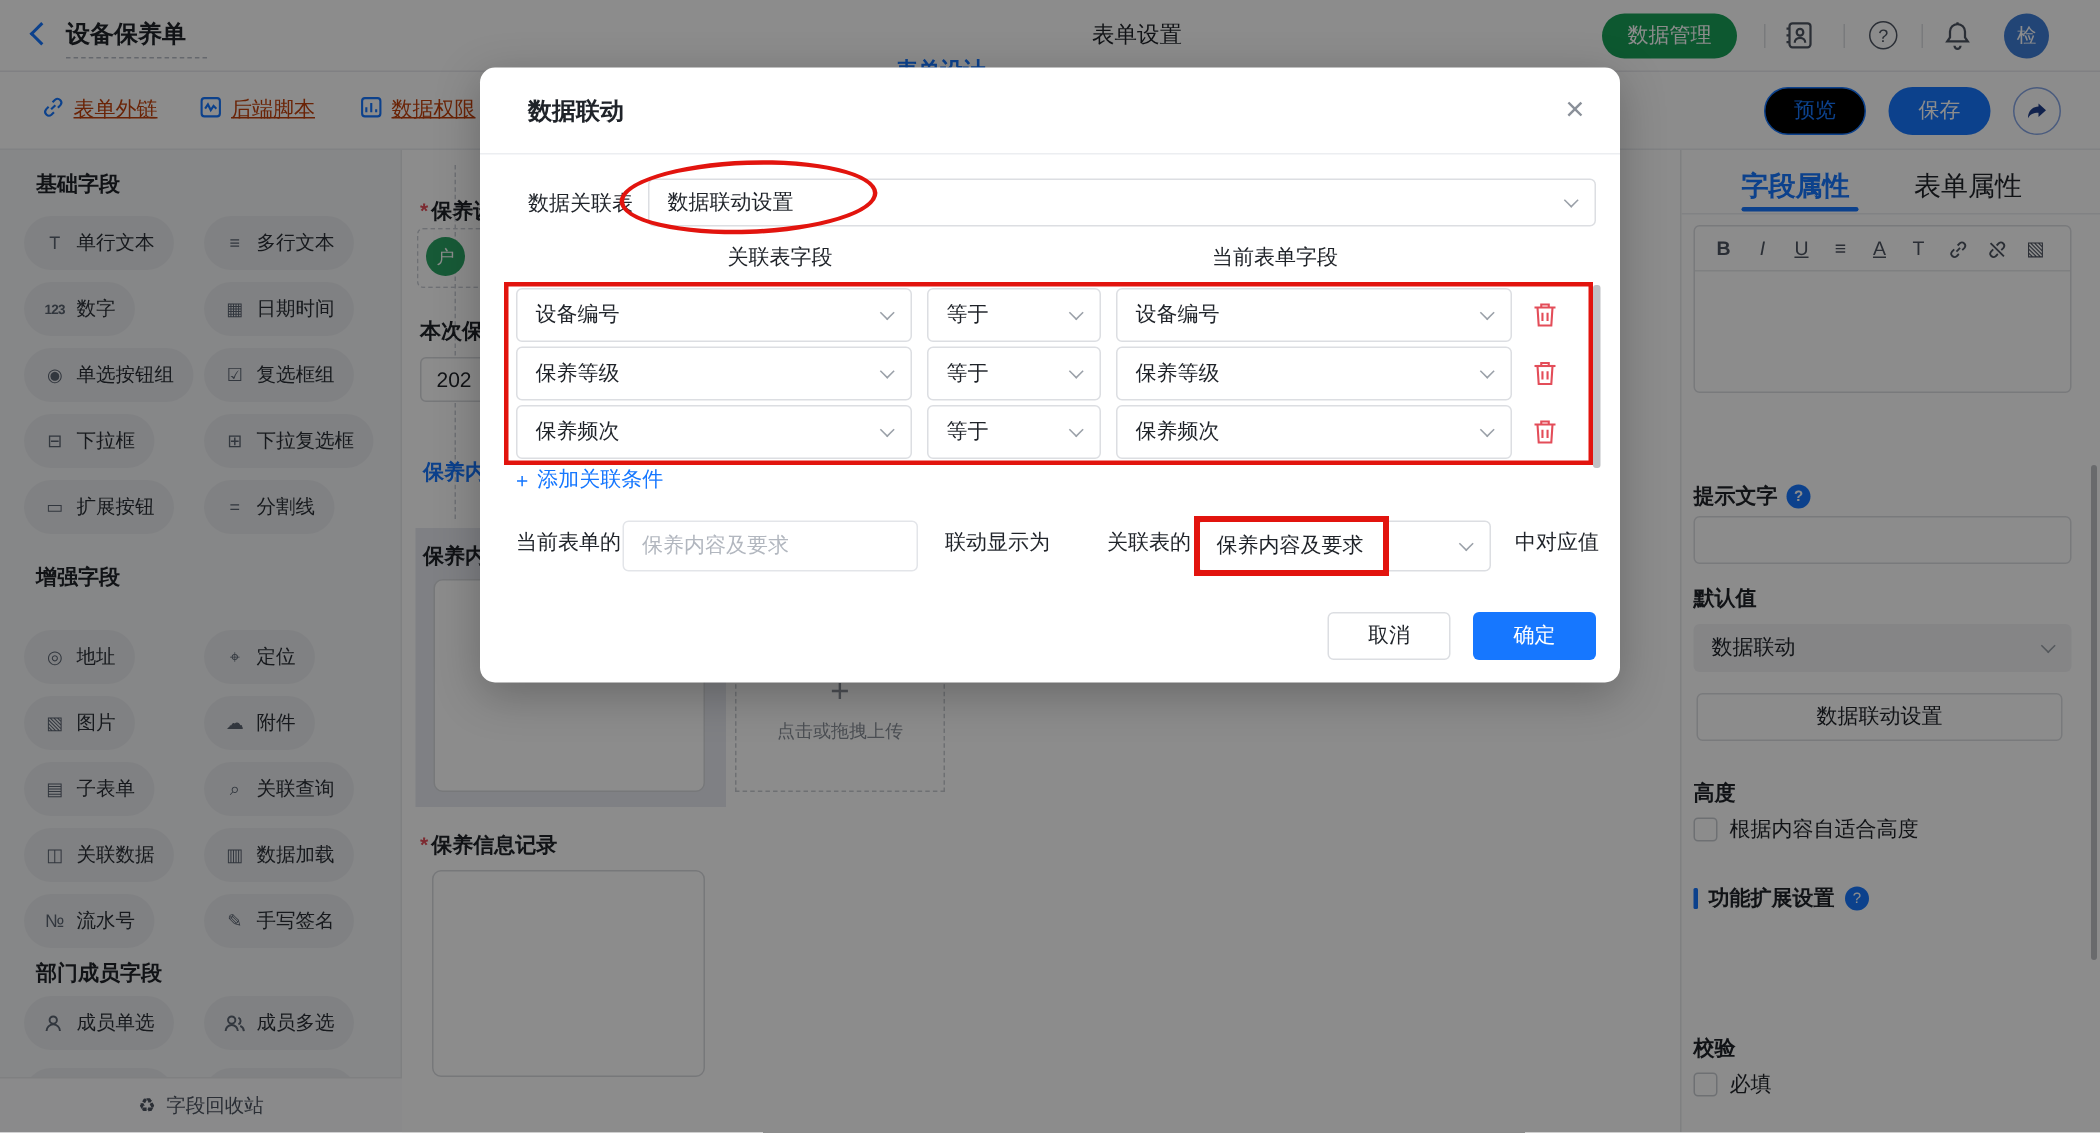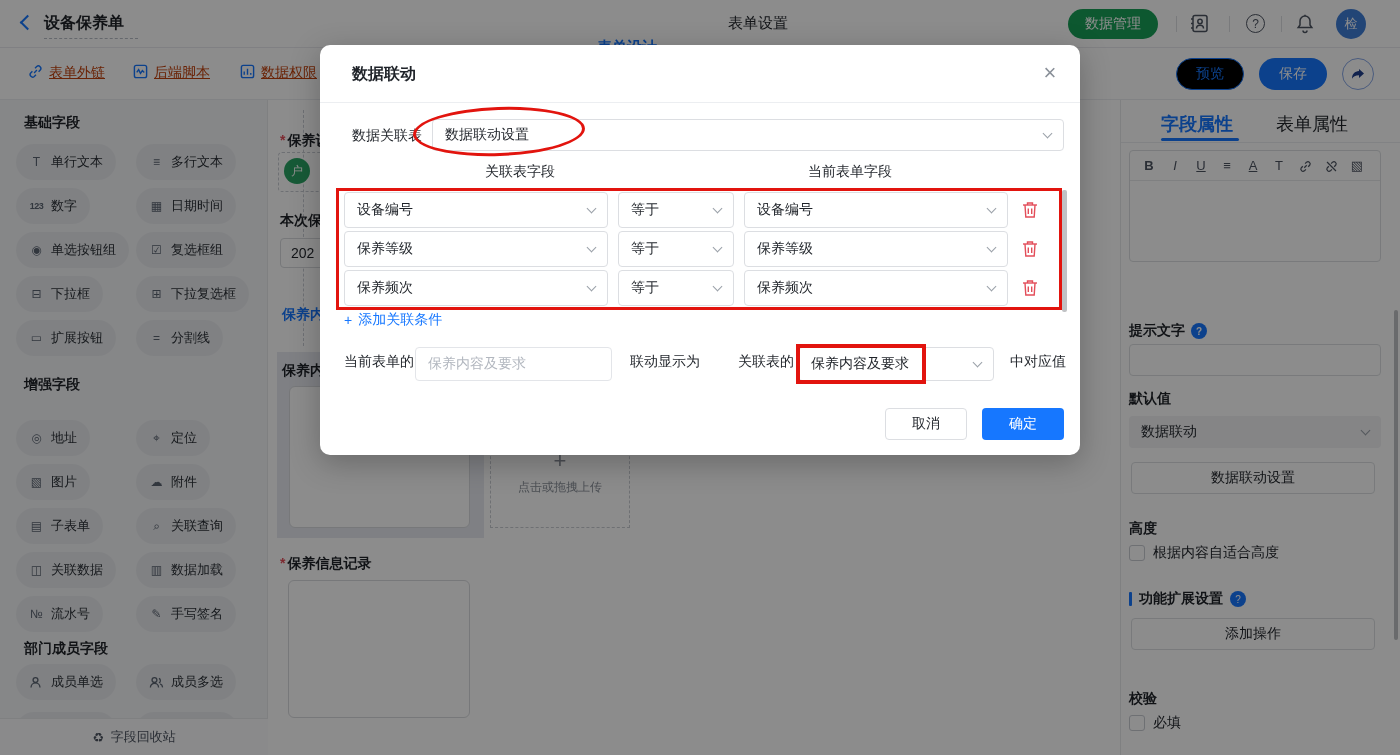--- a/index.html
+++ b/index.html
@@ -372,23 +372,20 @@
     <div class="abs" style="left:8px; top:444px; display:flex; align-items:center; gap:8px;">
       <span class="checkbox"></span>
       <span>根据内容自适合高度</span>
     </div>
 
     <div class="abs" style="left:8px; top:490px; display:flex; align-items:center; gap:7px;">
       <span class="blue-bar"></span>
       <span style="font-weight:600;">功能扩展设置</span>
       <span class="q-icon">?</span>
     </div>
-    <div class="abs pn-btn" style="top:518px;">
-        <span>添加操作</span>
-      </div>
 
     <div class="abs pn-label" style="top:590px;">校验</div>
     <div class="abs" style="left:8px; top:614px; display:flex; align-items:center; gap:8px;">
       <span class="checkbox"></span>
       <span>必填</span>
     </div>
 
     <div class="abs scroll-thumb" style="left:273px; top:210px; width:4px; height:330px;"></div>
   </div>
 

